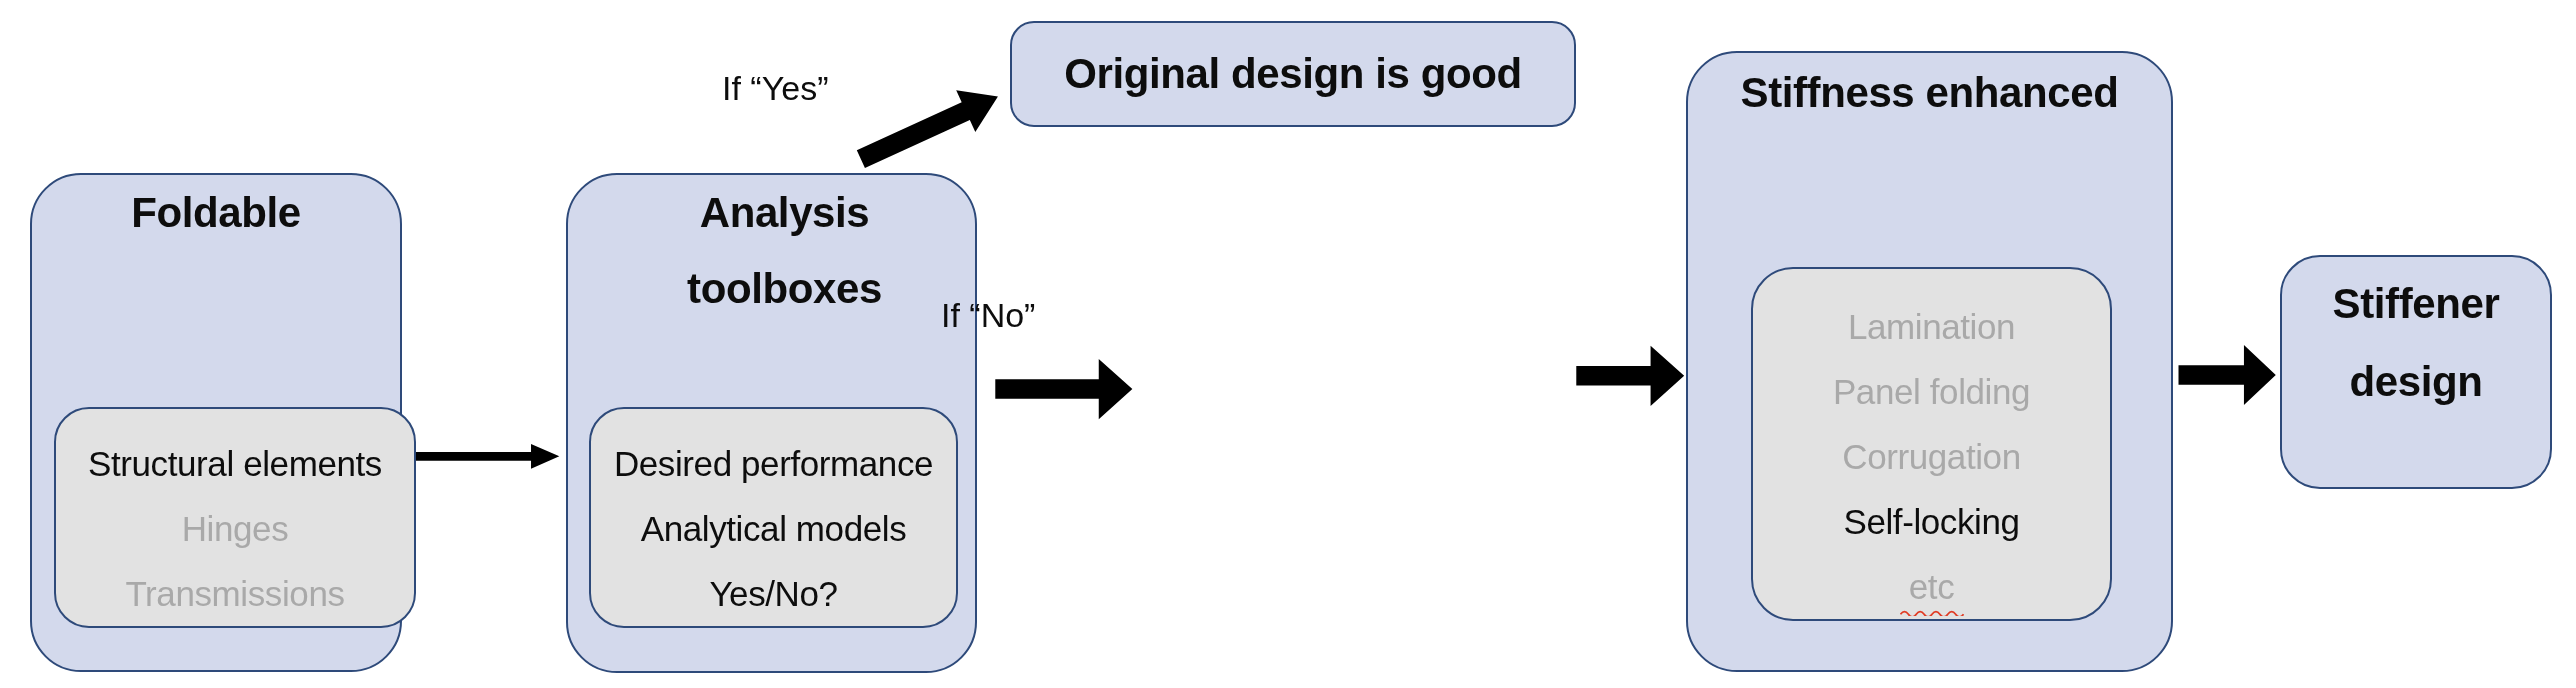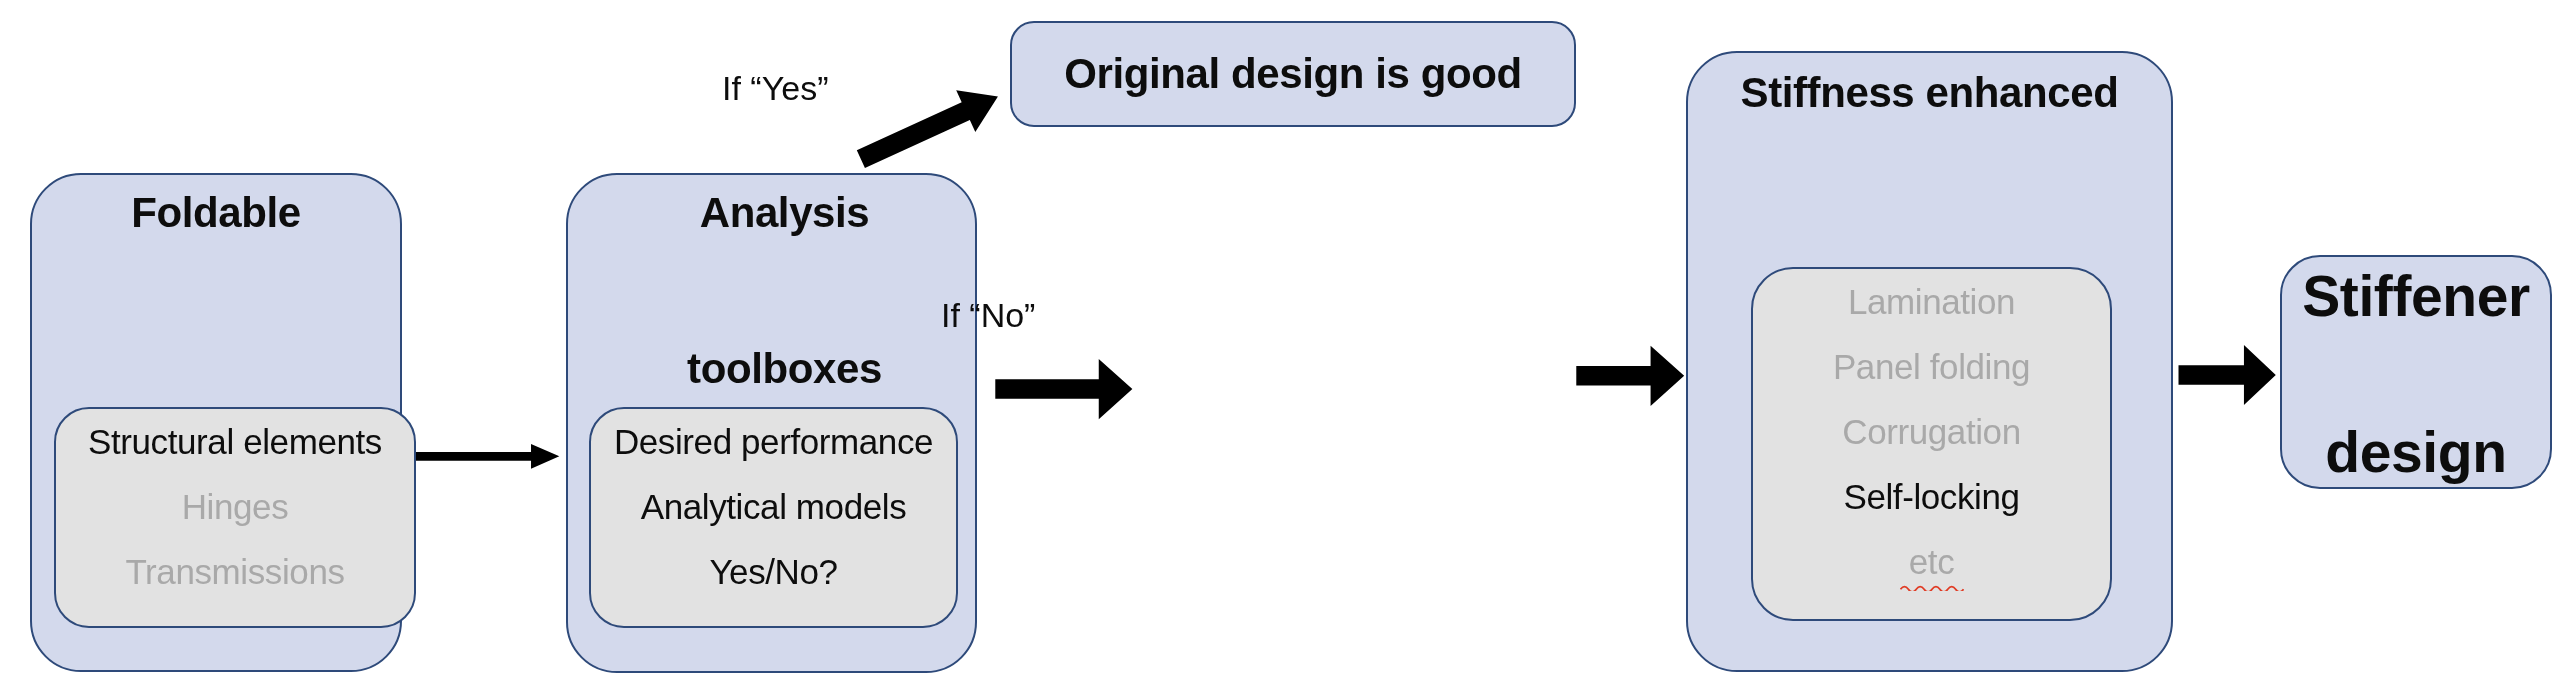--- a/index.html
+++ b/index.html
@@ -14,43 +14,43 @@
     position:absolute;
     background:var(--box_fill,#d3d9ec);
     border:2.7px solid var(--box_border,#2e4a7a);
     box-sizing:border-box;
   }
   .node.big{border-radius:51px;}
   .node.pill{border-radius:24px;}
   .node.small{border-radius:40px;}
   .title{
     position:absolute;left:0;right:0;
-    display:flex;flex-direction:column;justify-content:space-between;align-items:center;
+    display:flex;flex-direction:column;justify-content:flex-start;align-items:center;
     text-align:center;
     font-weight:bold;color:var(--text,#0d0d0d);
     letter-spacing:-0.4px;
     white-space:nowrap;
   }
   .title .line{display:block;}
   .t48{font-size:42px;line-height:76px;}
   .t48b4{font-size:42px;line-height:80px;}
-  .t48b5{font-size:57px;line-height:78px;}
+  .t48b5{font-size:42px;line-height:78px;margin-top:8px;}
   .single-label{
     position:absolute;inset:0;
     display:flex;align-items:center;justify-content:center;
     font-weight:bold;font-size:42px;color:var(--text,#0d0d0d);
     letter-spacing:-0.4px;white-space:nowrap;
   }
   .inner{
     position:absolute;
     background:var(--inner_fill,#e2e2e2);
     border:2.7px solid var(--box_border,#2e4a7a);
     border-radius:35px;
     box-sizing:border-box;
-    display:flex;flex-direction:column;justify-content:flex-start;align-items:center;
+    display:flex;flex-direction:column;justify-content:flex-end;align-items:center;
   }
   .inner .item{
     display:block;text-align:center;
     font-size:35px;line-height:65px;
     color:var(--text,#0d0d0d);
     letter-spacing:-0.4px;white-space:nowrap;
   }
   .inner.five .item{line-height:65px;}
   .inner .item.muted{color:var(--muted_text,#a9a9a9);}
   .cond-label{

